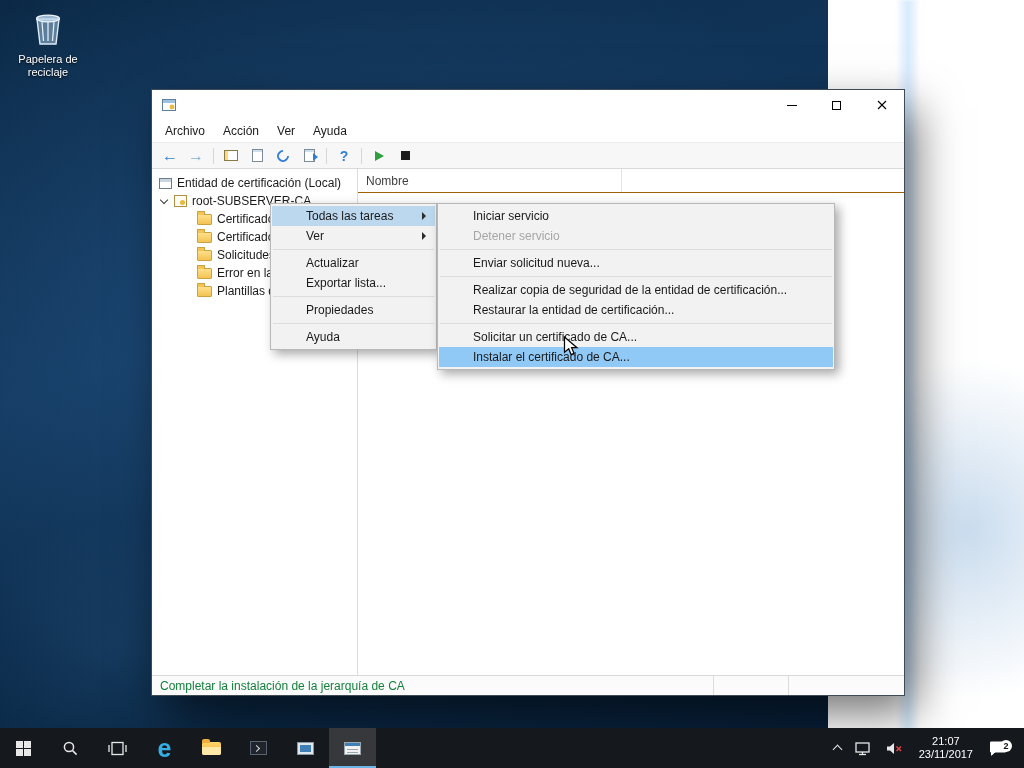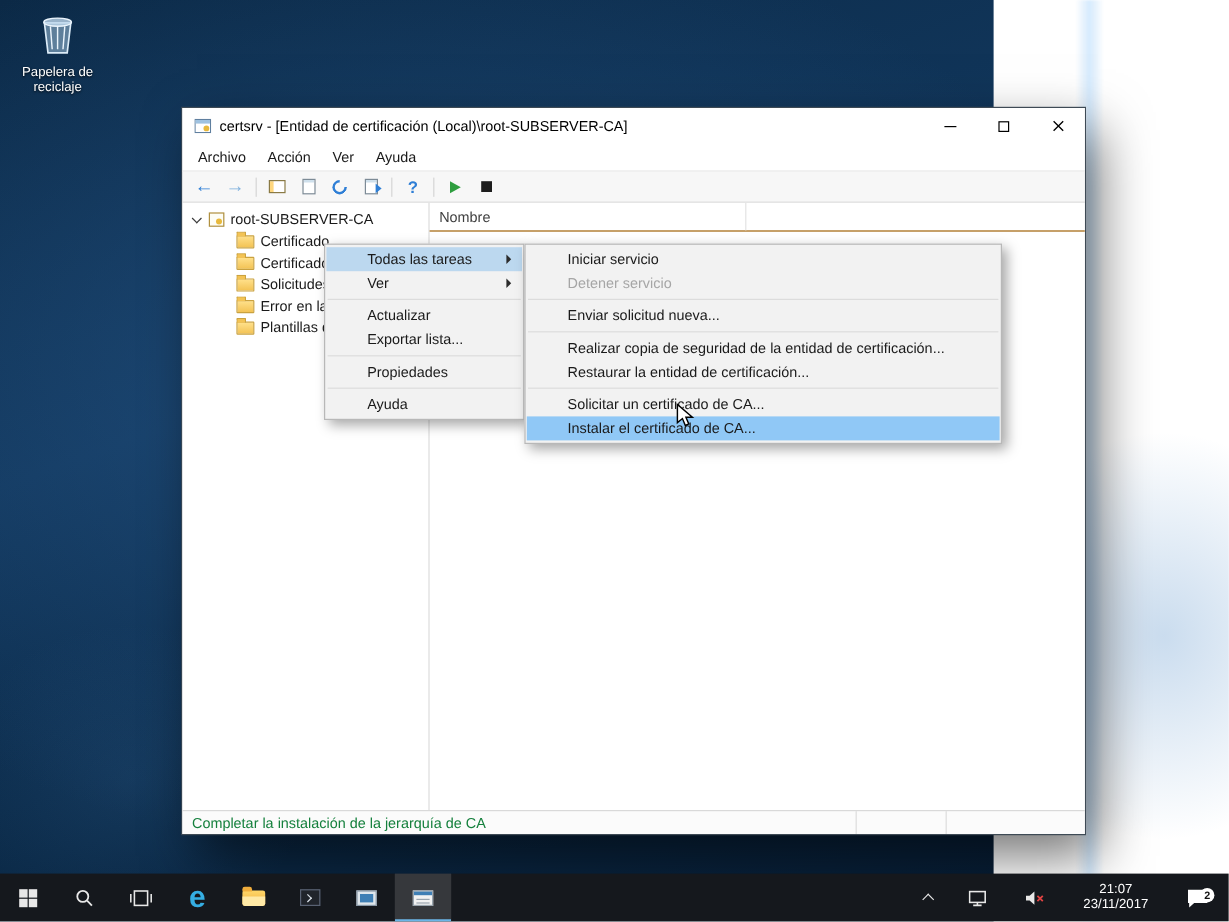--- a/index.html
+++ b/index.html
@@ -135,21 +135,21 @@
     background:#ffe9a6; border-radius:0 0 2px 2px; }
   .term { width:17px; height:14px; background:#20242b; border:1px solid #596273; position:relative; }
   .term::before { content:""; position:absolute; left:3px; top:4px; width:4px; height:4px;
     border-right:1.5px solid #d7dde5; border-bottom:1.5px solid #d7dde5; transform:rotate(-45deg); }
   .srv { width:17px; height:13px; background:#dfe6ec; border:1px solid #8897a6; position:relative; }
   .srv::before { content:""; position:absolute; inset:2px; background:#3f7fb5; }
   .mmc { width:17px; height:13px; background:#f2f2f2; border:1px solid #9aa5ae; position:relative; }
   .mmc::before { content:""; position:absolute; left:0; right:0; top:0; height:3px; background:#3f7fb5; }
   .mmc::after { content:""; position:absolute; left:2px; right:2px; top:6px; height:1px;
     background:#9aa5ae; box-shadow:0 3px 0 #9aa5ae; }
-  .tray { margin-left:auto; display:flex; align-items:center; padding-right:8px;gap:16px; }
+  .tray { margin-left:auto; display:flex; align-items:center; padding-right:8px; }
   .tray-btn { padding:0 7px; height:100%; display:flex; align-items:center; justify-content:center; }
   .chev-up { width:7px; height:7px; border-left:1.5px solid #e8e8e8; border-top:1.5px solid #e8e8e8;
     transform:rotate(45deg); margin-top:3px; }
   .clockbx { text-align:center; color:#fff; font-size:11px; line-height:13px; padding:0 9px; }
   .ac { position:relative; width:20px; height:17px; }
   .ac .bubble { position:absolute; inset:0; }
   .ac .badge { position:absolute; right:-3px; top:0px; min-width:12px; height:12px;
     border-radius:6px; background:#fff; color:#111; font-size:9px; line-height:12px;
     text-align:center; font-weight:bold; }
 </style>
@@ -174,21 +174,20 @@
 
   <div class="window">
     <div class="titlebar">
       <span class="appico">
         <svg width="14" height="12" viewBox="0 0 14 12">
           <rect x="0.5" y="0.5" width="13" height="11" fill="#ffffff" stroke="#5f7f9f"></rect>
           <rect x="1" y="1" width="12" height="3" fill="#9fc2e0"></rect>
           <circle cx="10" cy="8" r="2.4" fill="#e8b93c"></circle>
         </svg>
       </span>
-      <span class="ttl">certsrv - [Entidad de certificación (Local)\root-SUBSERVER-CA]</span>
       <div class="captions">
         <div class="cap">
             <div class="glyph-min"></div>
           </div>
         <div class="cap">
             <div class="glyph-max"></div>
           </div>
         <div class="cap">
           <svg width="10" height="10" viewBox="0 0 10 10">
               <path d="M1 1 L9 9 M9 1 L1 9" stroke="#000" stroke-width="1.1"></path>
@@ -226,20 +225,24 @@
       <div class="tb">
           <div class="i-play"></div>
         </div>
       <div class="tb">
           <div class="i-stop"></div>
         </div>
     </div>
 
     <div class="content">
       <div class="tree-pane">
+        <div class="tree-row lvl0">
+          <span class="console-ic"></span>
+          <span class="lab">Entidad de certificación (Local)</span>
+        </div>
         <div class="tree-row lvl1">
           <span class="chev"></span>
           <span class="ca-ic"></span>
           <span class="lab">root-SUBSERVER-CA</span>
         </div>
         <div class="tree-row lvl2">
           <span class="folder-ic"></span>
           <span class="lab">Certificado</span>
         </div>
         <div class="tree-row lvl2">

